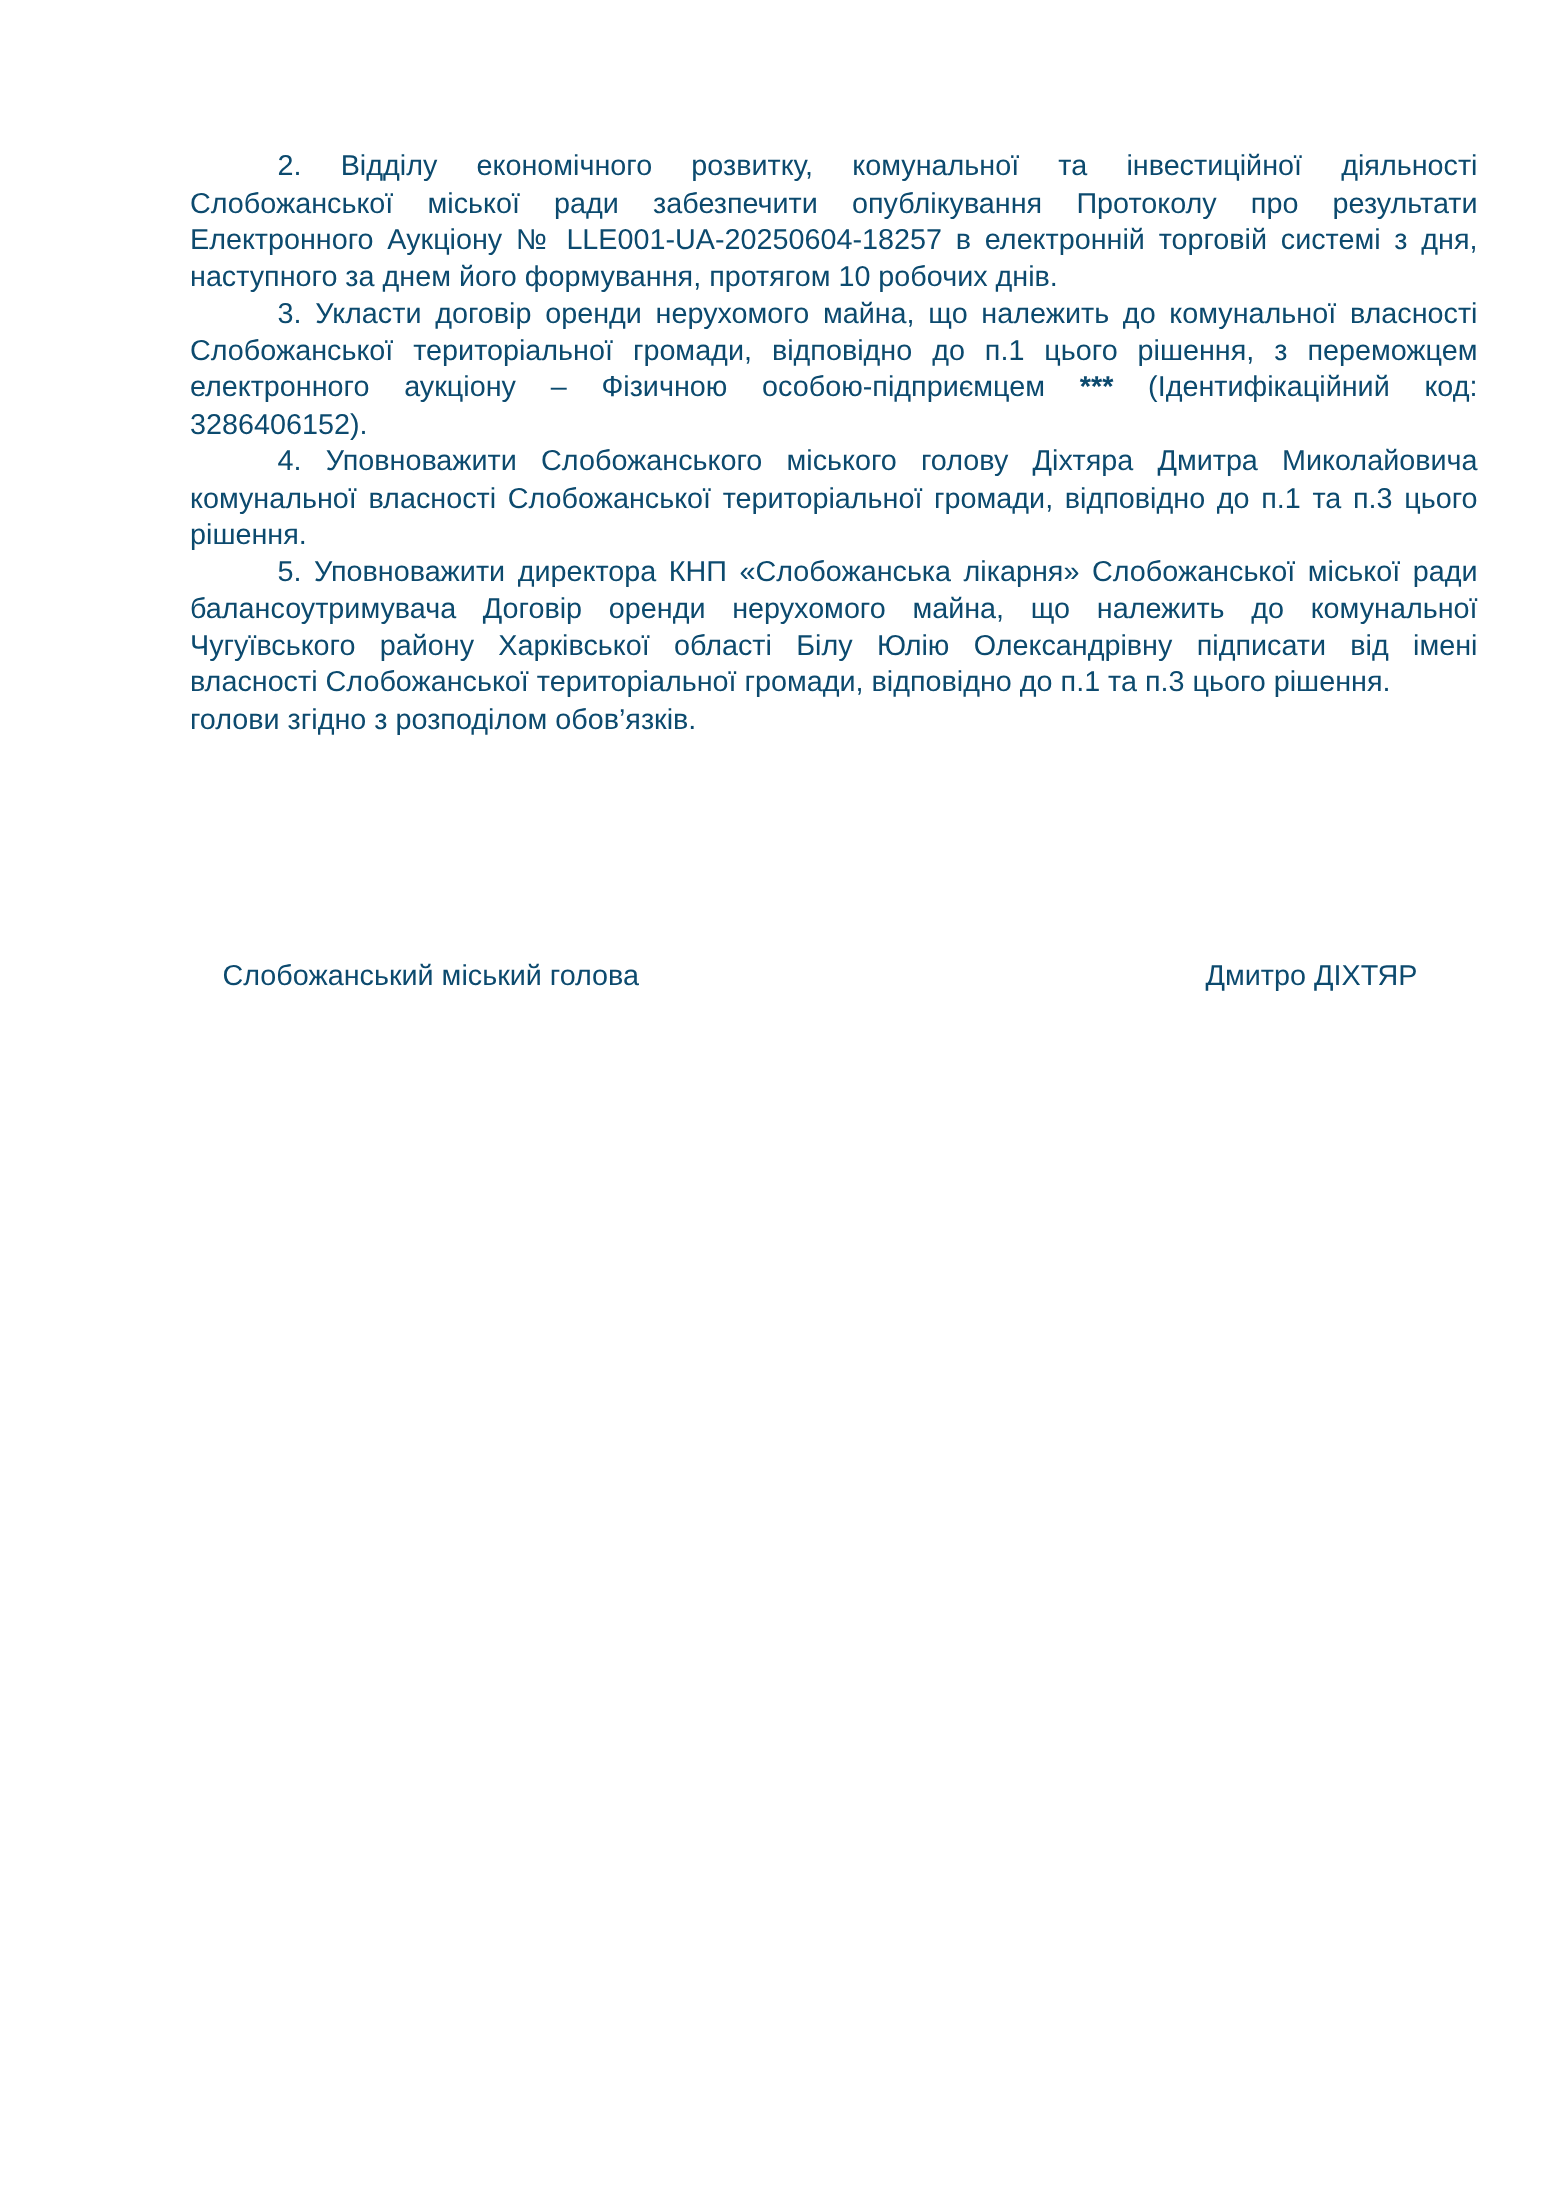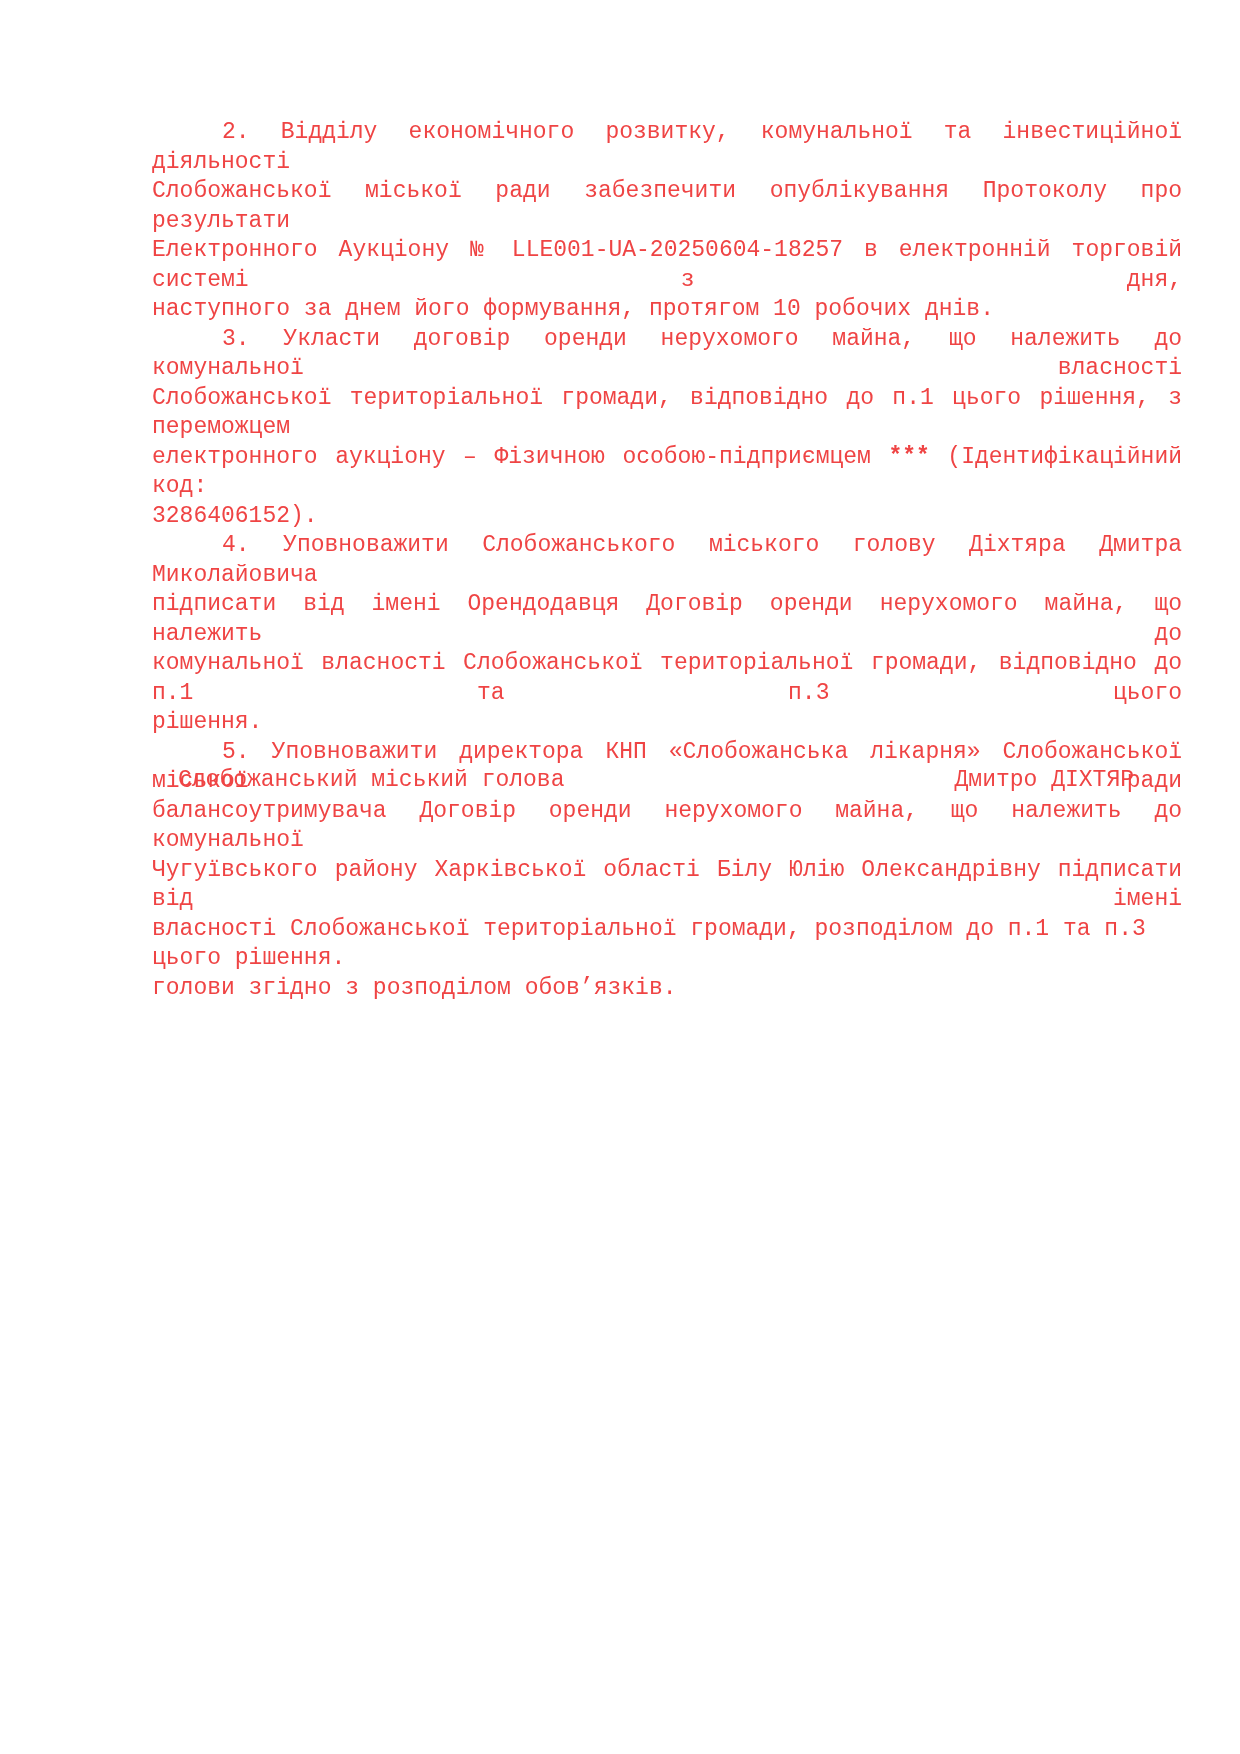--- a/index.html
+++ b/index.html
@@ -5,22 +5,22 @@
   html, body {
     margin: 0;
     padding: 0;
     background: #ffffff;
   }
   .page {
     position: relative;
     width: 1233px;
     height: 1754px;
     background: #ffffff;
-    color: #ef4444;
-    font-family: Liberation Mono, monospace;
+    color: #0c4a6e;
+    font-family: Liberation Sans, sans-serif;
     overflow: hidden;
   }
   .text-block {
     position: absolute;
     left: 152px;
     top: 118px;
     width: 1030px;
     font-size: 23px;
     line-height: 29.5px;
   }
@@ -65,30 +65,29 @@
 
     <div class="para">
       <div class="line ind">3. Укласти договір оренди нерухомого майна, що належить до комунальної власності</div>
       <div class="line">Слобожанської територіальної громади, відповідно до п.1 цього рішення, з переможцем</div>
       <div class="line"><span>електронного аукціону – Фізичною особою-підприємцем </span><span class="stars">***</span><span> (Ідентифікаційний код:</span></div>
       <div class="line last">3286406152).</div>
     </div>
 
     <div class="para">
       <div class="line ind">4. Уповноважити Слобожанського міського голову Діхтяра Дмитра Миколайовича</div>
-      <div class="line">підписати від імені Орендодавця Договір оренди нерухомого майна, що належить до</div>
       <div class="line">комунальної власності Слобожанської територіальної громади, відповідно до п.1 та п.3 цього</div>
       <div class="line last">рішення.</div>
     </div>
 
     <div class="para">
       <div class="line ind">5. Уповноважити директора КНП «Слобожанська лікарня» Слобожанської міської ради</div>
       <div class="line">балансоутримувача Договір оренди нерухомого майна, що належить до комунальної</div>
       <div class="line">Чугуївського району Харківської області Білу Юлію Олександрівну підписати від імені</div>
-      <div class="line last">власності Слобожанської територіальної громади, розподілом до п.1 та п.3 цього рішення.</div>
+      <div class="line last">власності Слобожанської територіальної громади, відповідно до п.1 та п.3 цього рішення.</div>
     </div>
 
     <div class="para">
       <div class="line last">голови згідно з розподілом обов’язків.</div>
     </div>
 
   </div>
 
   <div class="signature-row">
     <span class="signature-title">Слобожанський міський голова</span>

